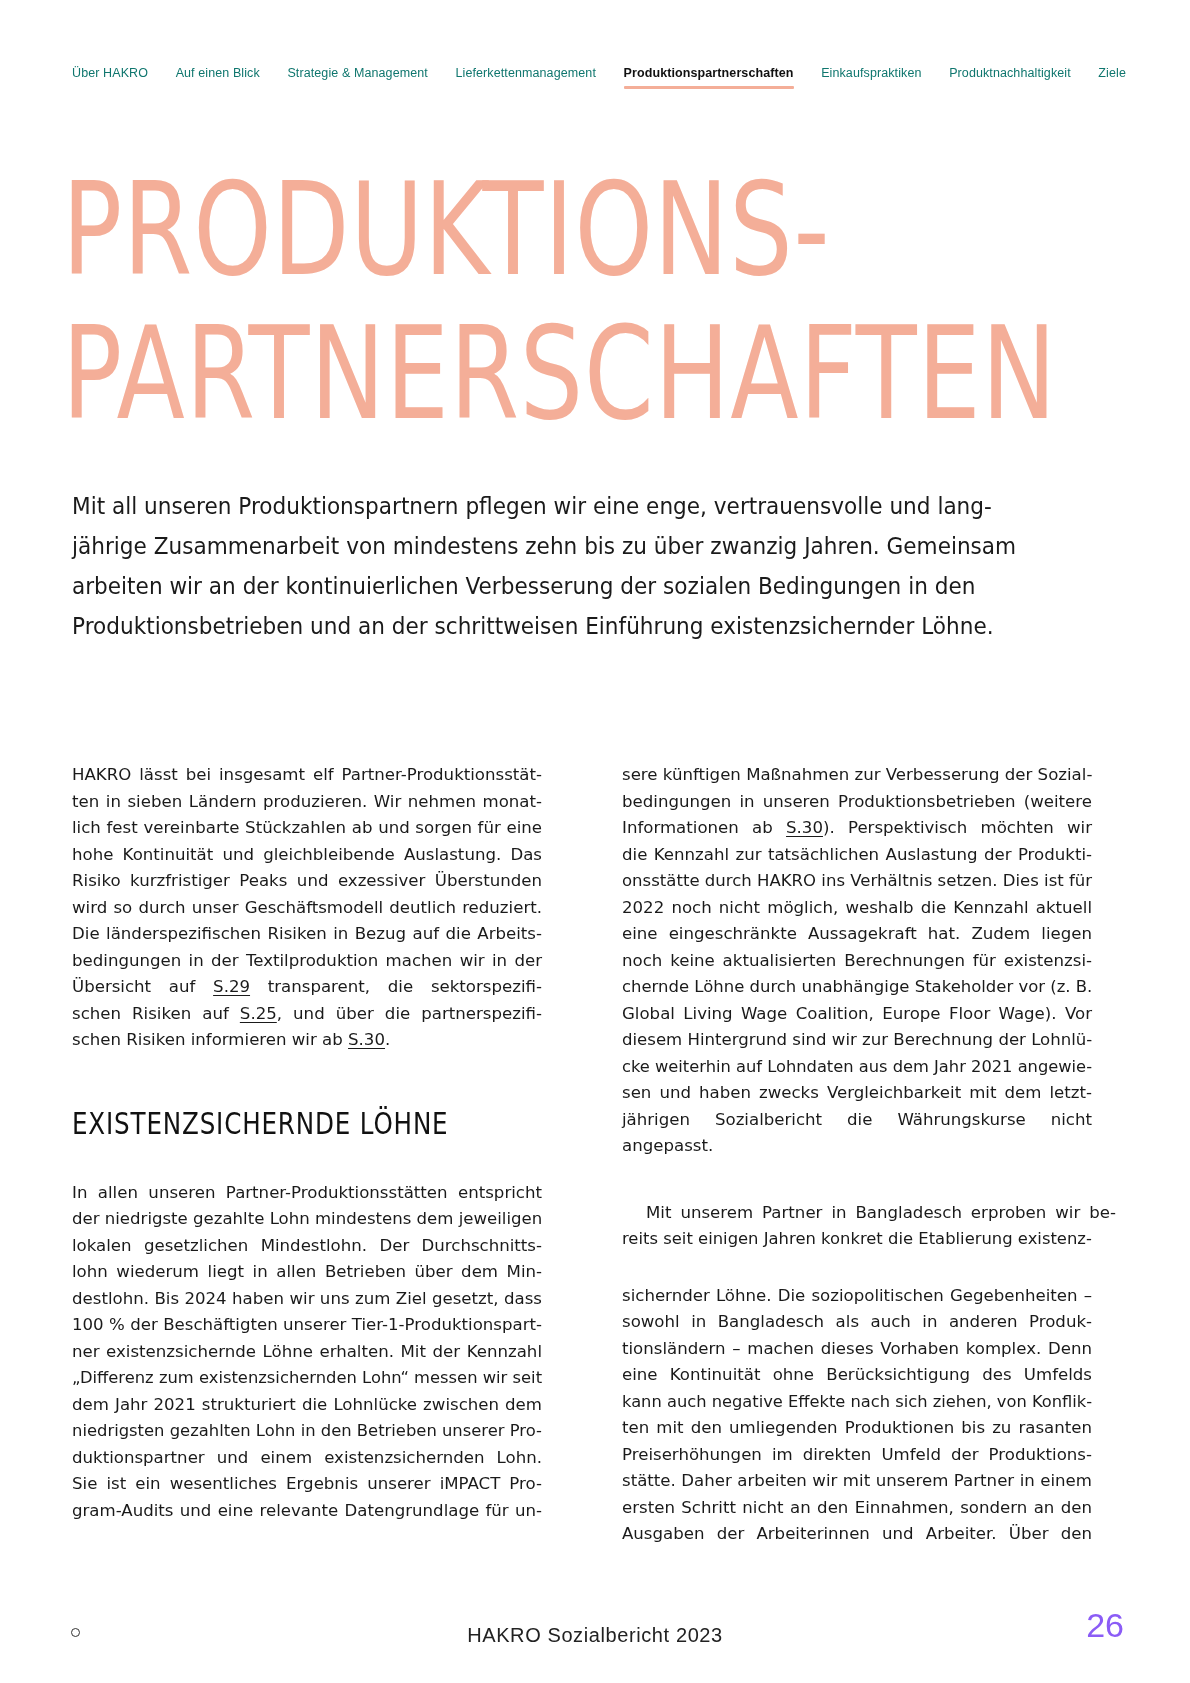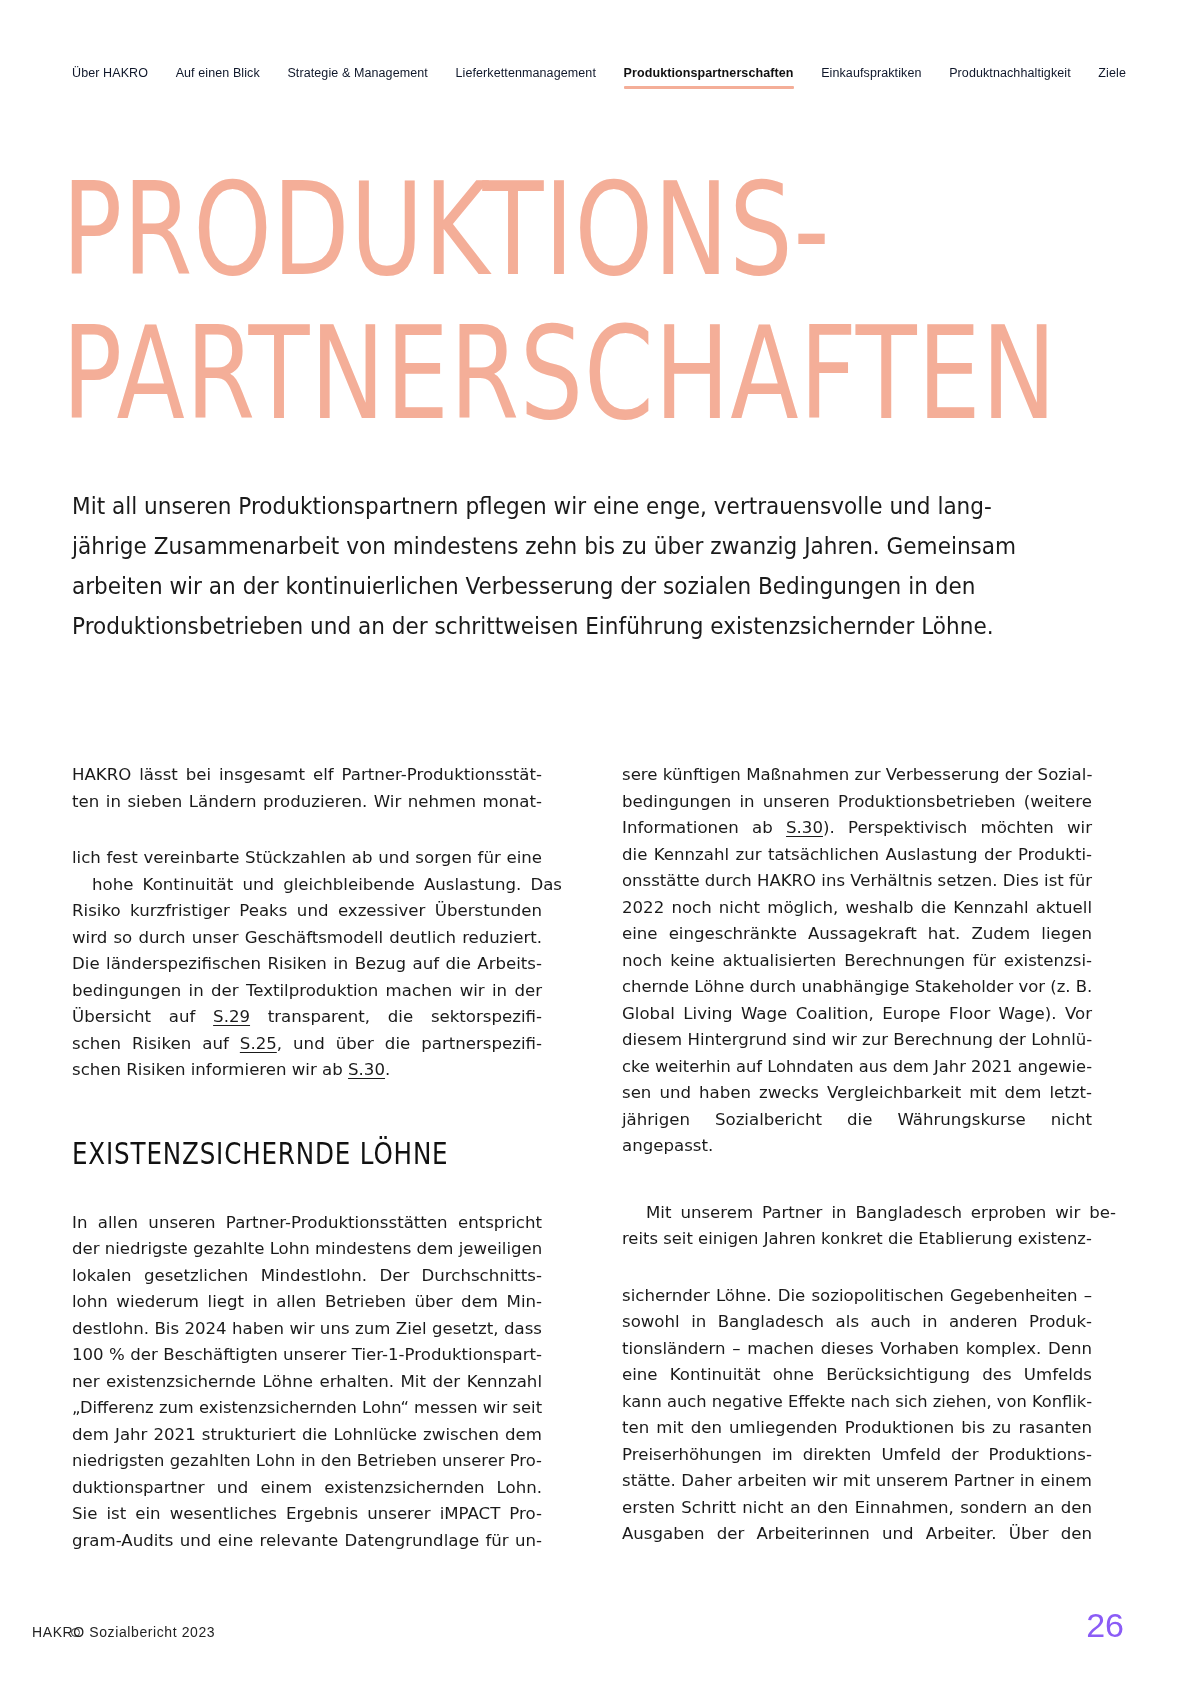--- a/index.html
+++ b/index.html
@@ -2,21 +2,21 @@
 <html><head>
 <meta charset="utf-8">
 <style>
   html, body { margin: 0; padding: 0; background: #ffffff; }
   body { width: 1190px; height: 1683px; position: relative; overflow: hidden;
          font-family: "DejaVu Sans", sans-serif; color: #1a1a1a; }
 
   
   .nav { position: absolute; top: 66px; left: 72px; right: 64px; height: 24px;
          display: flex; justify-content: space-between; align-items: flex-start; }
-  .nav-item { font-family: "Liberation Sans", sans-serif; font-size: 12.5px; color: #0f172a;
+  .nav-item { font-family: "Liberation Sans", sans-serif; font-size: 12.5px; color: #0f766e;
               text-decoration: none; white-space: nowrap; position: relative; cursor: pointer;
               letter-spacing: 0.1px; }
   .nav-item.active { color: #111; font-weight: bold; }
   .nav-item.active::after { content: ""; position: absolute; left: 0; right: 0; top: 20px;
                             height: 3px; background: #f4ae98; border-radius: 1px; }
 
   
   .title { position: absolute; left: 62px; top: 158px; margin: 0;
            font-family: "DejaVu Sans", sans-serif; font-weight: normal;
            font-size: 128px; line-height: 144px; color: #f4ae98;
@@ -43,22 +43,22 @@
   .h2 { margin: 0; font-family: "DejaVu Sans", sans-serif; font-weight: normal;
         font-size: 30px; line-height: 36px; letter-spacing: 1px; color: #111;
         transform-origin: left top; transform: scaleX(0.82); white-space: nowrap; }
   .gap-h { height: 38px; }
   .gap-r { height: 40px; }
   .indent { padding-left: 24px; }
 
   
   .footer-circle { position: absolute; left: 71px; top: 1628px; width: 9px; height: 9px;
                    border: 1.3px solid #333; border-radius: 50%; box-sizing: border-box; }
-  .footer-title { position: absolute; left: 0; right: 0; top: 1624px; 
-                  font-family: "Liberation Sans", sans-serif; font-size: 14px; color: #222; letter-spacing: 0.6px; margin-left: 32px; }
+  .footer-title { position: absolute; left: 0; right: 0; top: 1624px; text-align: center;
+                  font-family: "Liberation Sans", sans-serif; font-size: 20px; color: #222; letter-spacing: 0.6px; }
   .page-number { position: absolute; right: 66px; top: 1606px;
                  font-family: "Liberation Sans", sans-serif; font-size: 34px; color: #8b5cf6; }
 </style>
 </head>
 <body>
 
 <nav class="nav">
   <a class="nav-item">Über HAKRO</a>
   <a class="nav-item">Auf einen Blick</a>
   <a class="nav-item">Strategie &amp; Management</a>
@@ -78,22 +78,22 @@
   <span>Mit all unseren Produktionspartnern pflegen wir eine enge, vertrauensvolle und lang-</span>
   <span>jährige Zusammenarbeit von mindestens zehn bis zu über zwanzig Jahren. Gemeinsam</span>
   <span>arbeiten wir an der kontinuierlichen Verbesserung der sozialen Bedingungen in den</span>
   <span>Produktionsbetrieben und an der schrittweisen Einführung existenzsichernder Löhne.</span>
 </p>
 
 <div class="col left">
   <p>
     <span class="line" style="display: block; width: 470px;">HAKRO lässt bei insgesamt elf Partner-Produktionsstät-</span>
     <span class="line" style="display: block; width: 470px;">ten in sieben Ländern produzieren. Wir nehmen monat-</span>
-    <span class="line" style="display: block; width: 470px; margin-top: 30px;">lich fest vereinbarte Stückzahlen ab und sorgen für eine</span>
-    <span class="line" style="display: block; width: 470px; margin-left: 20px;">hohe Kontinuität und gleichbleibende Auslastung. Das</span>
+    <span class="line" style="display: block; width: 470px;">lich fest vereinbarte Stückzahlen ab und sorgen für eine</span>
+    <span class="line" style="display: block; width: 470px;">hohe Kontinuität und gleichbleibende Auslastung. Das</span>
     <span class="line" style="display: block; width: 470px;">Risiko kurzfristiger Peaks und exzessiver Überstunden</span>
     <span class="line" style="display: block; width: 470px;">wird so durch unser Geschäftsmodell deutlich reduziert.</span>
     <span class="line" style="display: block; width: 470px;">Die länderspezifischen Risiken in Bezug auf die Arbeits-</span>
     <span class="line" style="display: block; width: 470px;">bedingungen in der Textilproduktion machen wir in der</span>
     <span class="line" style="display: block; width: 470px;"><span>Übersicht auf </span><a class="ref">S.29</a><span> transparent, die sektorspezifi-</span></span>
     <span class="line" style="display: block; width: 470px;"><span>schen Risiken auf </span><a class="ref">S.25</a><span>, und über die partnerspezifi-</span></span>
     <span class="line last" style="display: block; width: 470px;"><span>schen Risiken informieren wir ab </span><a class="ref">S.30</a><span>.</span></span>
   </p>
   <div class="gap-l"></div>
   <h2 class="h2">EXISTENZSICHERNDE LÖHNE</h2>

